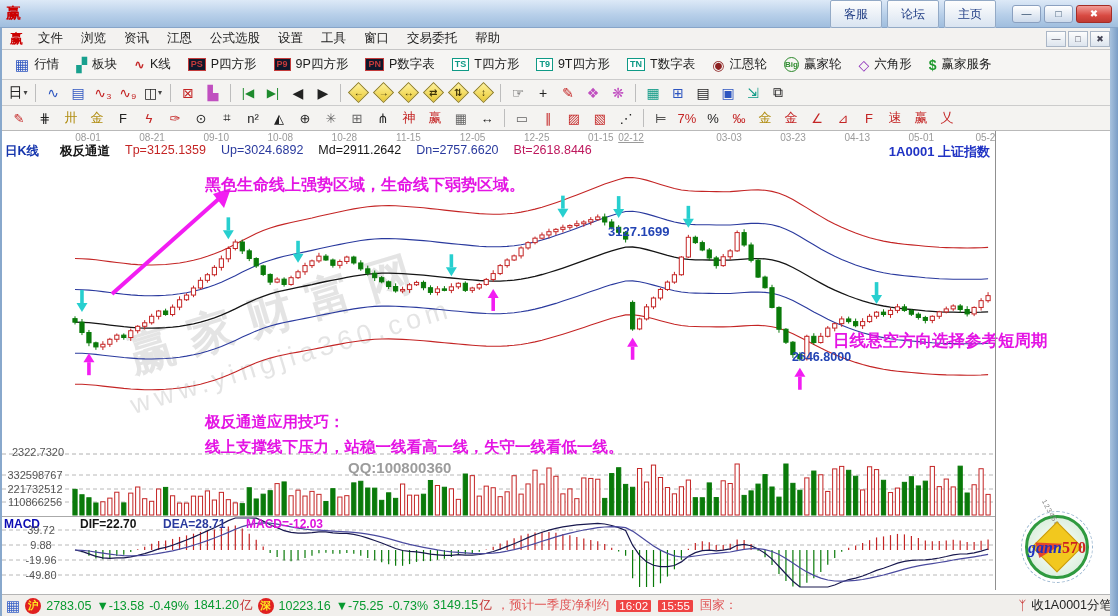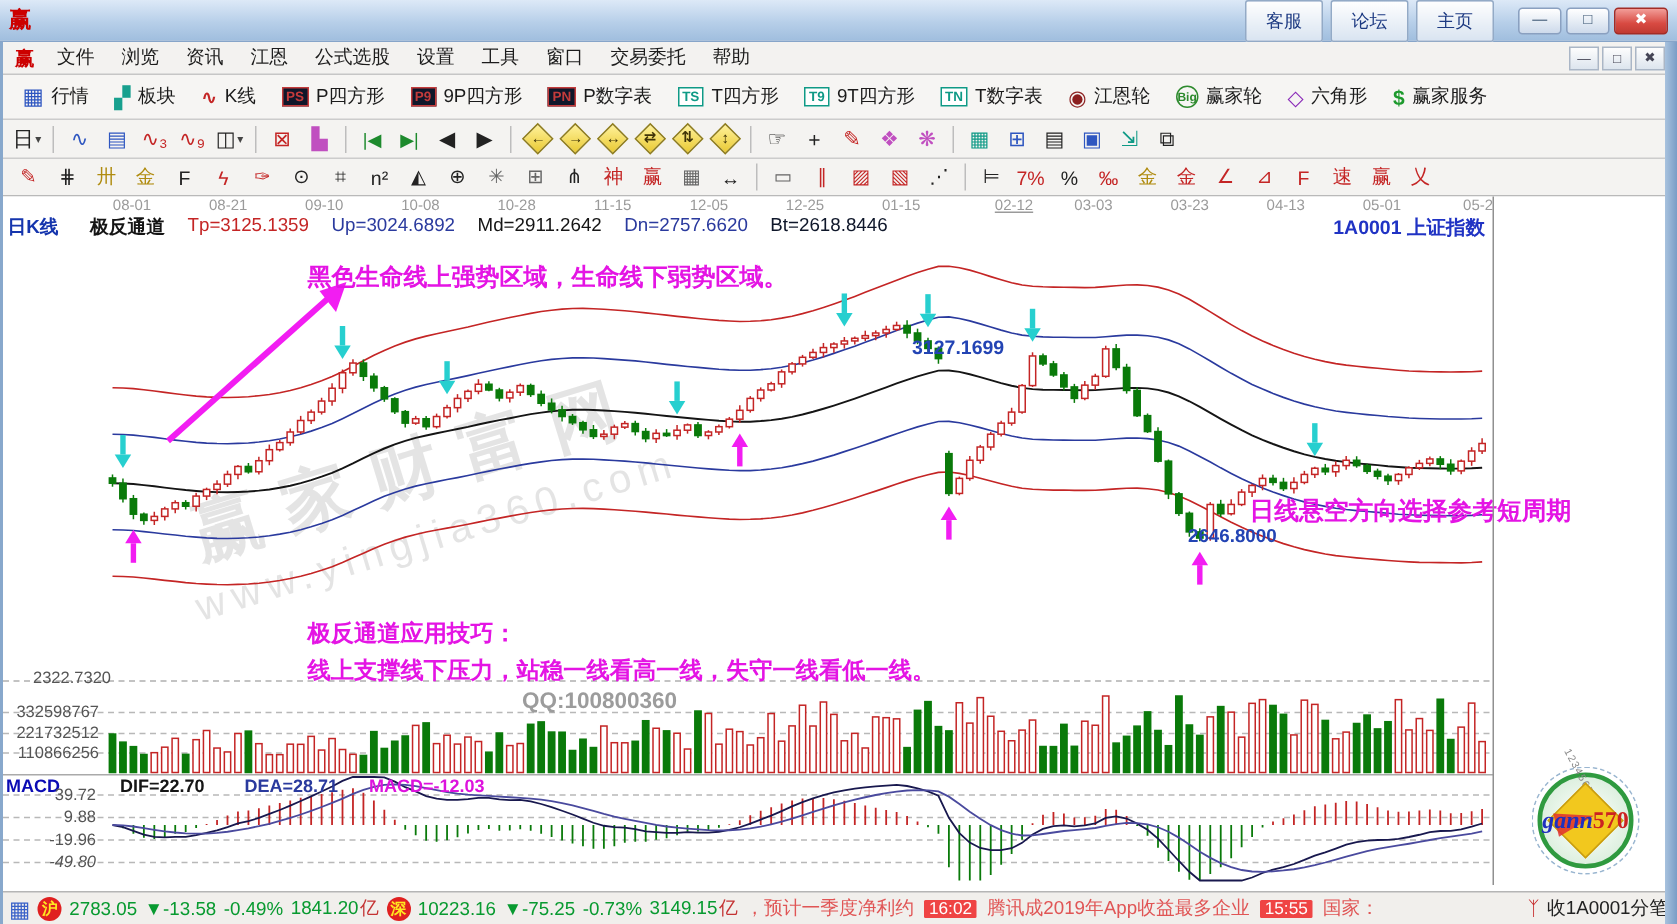--- a/index.html
+++ b/index.html
@@ -70,21 +70,21 @@
 .ann{position:absolute;white-space:nowrap}
 .mag{color:#e414e4;font-weight:bold}
 .blue-num{color:#2344b4;font-weight:bold}
 .ann-strong{left:205px;top:44px;font-size:16px}
 .ann-high{left:608px;top:93px;font-size:13px}
 .ann-low{left:792px;top:219px;font-size:12.5px}
 .ann-hang{left:833px;top:199px;font-size:16.5px}
 .ann-tips1{left:205px;top:281px;font-size:15.5px}
 .ann-tips2{left:205px;top:306px;font-size:15.5px}
 .ann-qq{left:348px;top:328px;font-size:15px;color:#9c9c9c;font-weight:bold}
-.scale-lb{position:absolute;font-size:11px;color:#555;text-align:right}
+.scale-lb{position:absolute;font-size:11px;color:#555;text-align:center}
 .wm{position:absolute;left:115px;top:150px;transform:rotate(-17deg);
  color:rgba(172,172,172,.32);text-align:center;pointer-events:none}
 .wm1{font-size:46px;font-weight:bold;letter-spacing:16px}
 .wm2{font-size:27px;letter-spacing:5px}
 .m-lb{position:absolute;font-size:12px;font-weight:bold}
 
 .glogo{position:absolute;left:1006px;top:378px;width:102px;height:80px}
 .gring{position:relative;width:64px;height:64px;margin:6px auto 0;border-radius:50%;
  border:3px solid #2f9a3f;background:radial-gradient(circle,#f2faf2 30%,#cfe8d2)}
 .gring:after{content:"";position:absolute;inset:-7px;border:1px dashed #9ab6d0;border-radius:50%}
@@ -309,35 +309,35 @@
   <div id="dates">
       <span class="date" style="left: 66px;">08-01</span>
       <span class="date" style="left: 130.1px;">08-21</span>
       <span class="date" style="left: 194.2px;">09-10</span>
       <span class="date" style="left: 258.3px;">10-08</span>
       <span class="date" style="left: 322.4px;">10-28</span>
       <span class="date" style="left: 386.5px;">11-15</span>
       <span class="date" style="left: 450.6px;">12-05</span>
       <span class="date" style="left: 514.7px;">12-25</span>
       <span class="date" style="left: 578.8px;">01-15</span>
-      <span class="date" style="left: 654px; text-decoration: underline;">02-12</span>
+      <span class="date" style="left: 609px; text-decoration: underline;">02-12</span>
       <span class="date" style="left: 707px;">03-03</span>
       <span class="date" style="left: 771.1px;">03-23</span>
       <span class="date" style="left: 835.2px;">04-13</span>
       <span class="date" style="left: 899.3px;">05-01</span>
       <span class="date" style="left: 963.4px;">05-2</span>
     </div>
   <div class="plabel">日K线</div>
   <div id="params">
       <span class="ind-name">极反通道</span>
       <span style="color: rgb(196, 37, 37);">Tp=3125.1359</span>
       <span style="color: rgb(42, 58, 158);">Up=3024.6892</span>
       <span style="color: rgb(21, 21, 21);">Md=2911.2642</span>
       <span style="color: rgb(42, 58, 158);">Dn=2757.6620</span>
-      <span style="color: #0f172a;">Bt=2618.8446</span>
+      <span style="color: #be185d;">Bt=2618.8446</span>
     </div>
   <div class="symlabel">
     <span>1A0001</span>
     <span>上证指数</span>
   </div>
 
   <div class="wm">
     <div class="wm1">赢家财富网</div>
     <div class="wm2">www.yingjia360.com</div>
   </div>
@@ -935,21 +935,21 @@
 
   <div class="hline"></div>
   <div class="m-lb" style="left:4px;top:386px;color:#0b0bb4">MACD</div>
   <div class="m-lb" style="left:80px;top:386px;color:#151515">DIF=22.70</div>
   <div class="m-lb" style="left:163px;top:386px;color:#2a3a9e">DEA=28.71</div>
   <div class="m-lb" style="left:246px;top:386px;color:#dd12dd">MACD=-12.03</div>
   <div id="macd-scale">
       <div class="scale-lb" style="left: 18px; top: 393px; width: 46px;">39.72</div>
       <div class="scale-lb" style="left: 18px; top: 408px; width: 46px;">9.88</div>
       <div class="scale-lb" style="left: 18px; top: 423px; width: 46px;">-19.96</div>
-      <div class="scale-lb" style="left: 18px; top: 438px; width: 46px; font-style: italic;">-49.80</div>
+      <div class="scale-lb" style="left: 18px; top: 438px; width: 46px;">-49.80</div>
     </div>
 
   <div class="vline"></div>
 
   <div class="glogo">
     <div class="gring">
       <span class="gdigits">1234567890</span>
       <div class="gd"></div>
       <div class="ga"></div>
       <div class="gt"><span>gann</span><span class="g360">570</span></div>
@@ -965,21 +965,20 @@
     <span class="sb-g">-0.49%</span>
     <span class="sb-g">1841.20<span class="sb-unit">亿</span></span>
     <span class="sb-badge">深</span>
     <span class="sb-g">10223.16</span>
     <span class="sb-g">▼-75.25</span>
     <span class="sb-g">-0.73%</span>
     <span class="sb-g">3149.15<span class="sb-unit">亿</span></span>
     <span class="sb-news">
       <span class="sb-ntext">，预计一季度净利约</span>
       <span class="sb-time">16:02</span>
-      <span class="sb-ntext">腾讯成2019年App收益最多企业</span>
       <span class="sb-time">15:55</span>
       <span class="sb-ntext">国家：</span>
     </span>
     <span class="sb-signal">ᛉ</span>
     <span class="sb-recv">收1A0001分笔</span>
   </div>
 <div class="frame-left"></div>
 <div class="frame-right"></div>
 
 </body></html>

